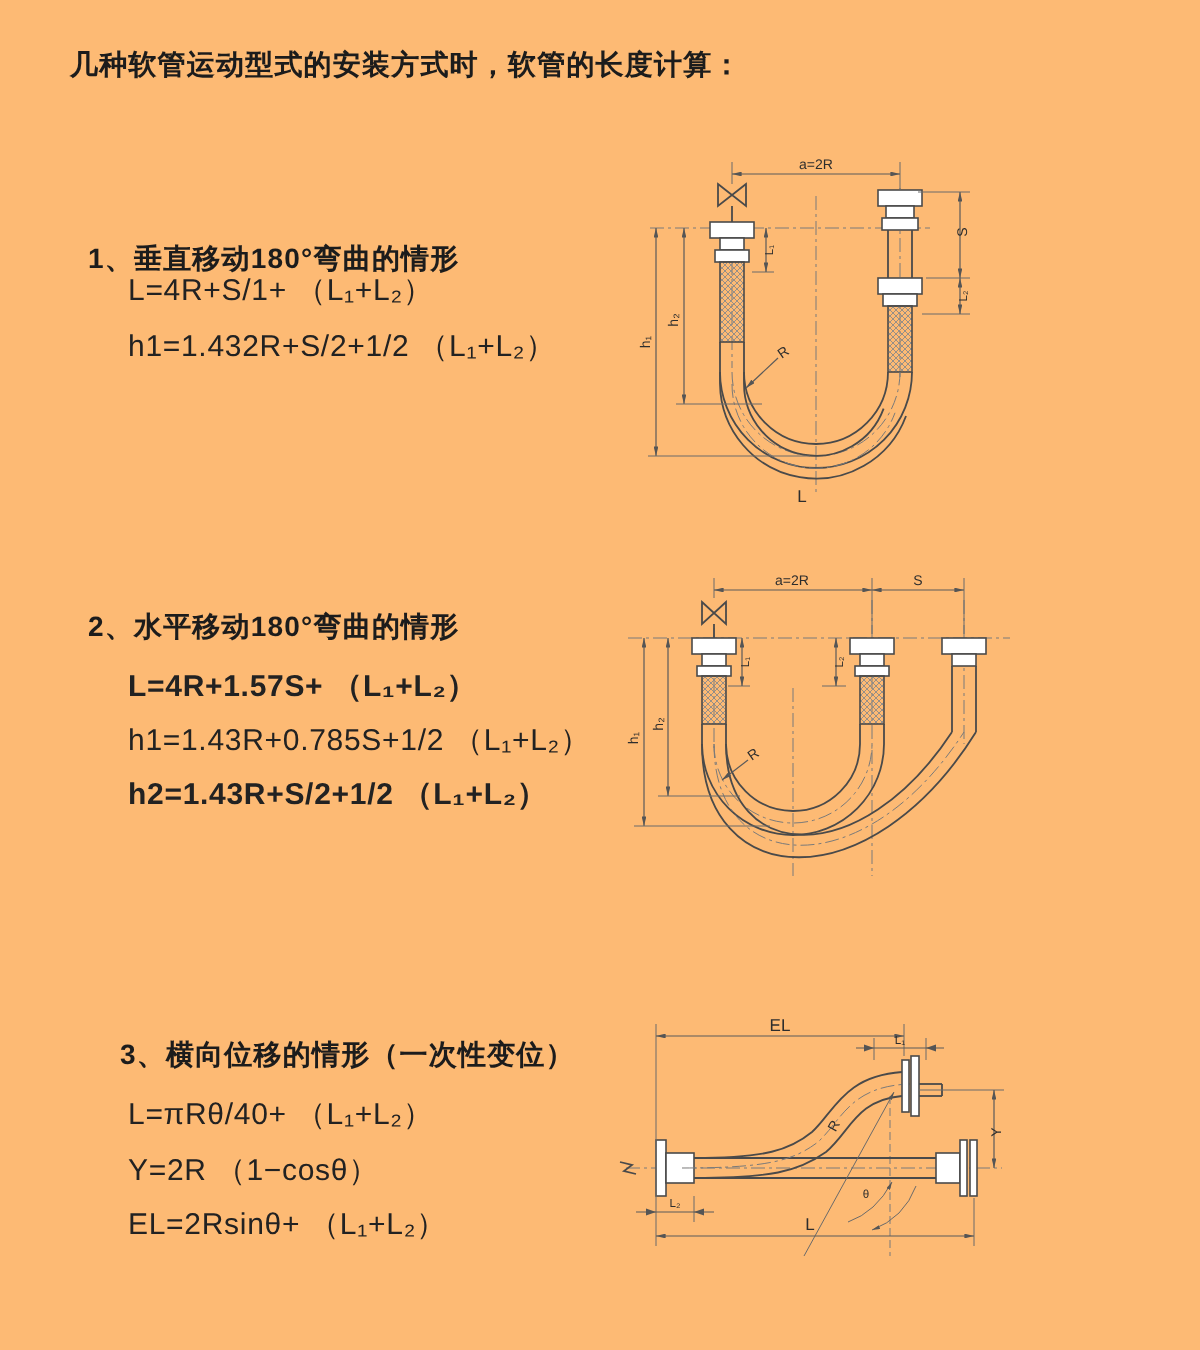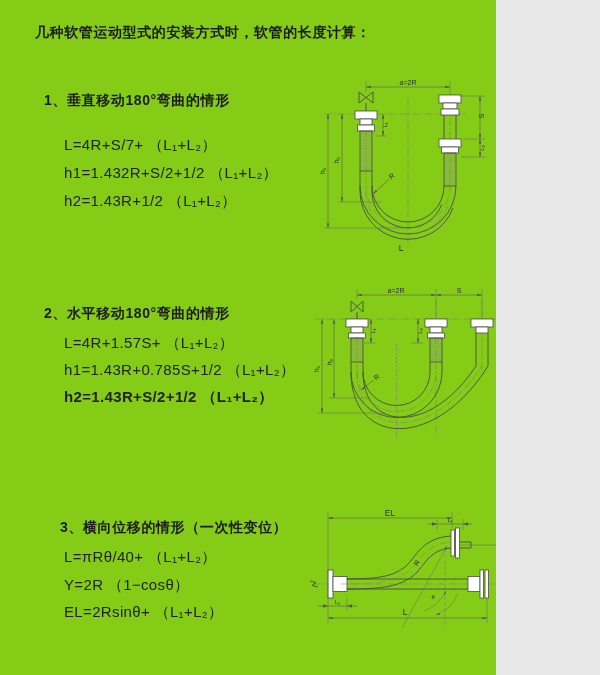--- a/index.html
+++ b/index.html
@@ -1,17 +1,17 @@
 <!DOCTYPE html>
 <html><head>
 <meta charset="utf-8">
 <style>
   html,body{margin:0;padding:0;background:#e8e8e8;}
   .page{
-    position:relative;width:496px;height:675px;background:#84cc16;overflow:hidden;
+    position:relative;width:600px;height:675px;background:#fdba74;overflow:hidden;
     font-family:"Liberation Sans","DejaVu Sans",sans-serif;color:#1c1c1c;
   }
   .title{position:absolute;left:35px;top:24px;font-size:14px;font-weight:700;letter-spacing:.6px;}
   .sec-heading{position:absolute;font-size:14px;font-weight:700;letter-spacing:.6px;}
   .formula{position:absolute;font-size:15px;font-weight:400;letter-spacing:.35px;color:#222;}
   .diag{position:absolute;}
   
   svg .draw{stroke:#4a4a4a;stroke-width:.9;fill:none;}
   svg .fit{stroke:#4a4a4a;stroke-width:.8;fill:#ffffff;}
   svg .braid{stroke:#4a4a4a;stroke-width:.8;}
@@ -25,27 +25,26 @@
   svg .lab-b{font-size:8.5px;}
   svg .tri{fill:#555;stroke:none;}
 </style>
 </head>
 <body>
 
 <div class="page">
 
   <div class="title">几种软管运动型式的安装方式时，软管的长度计算：</div>
 
-  <div class="sec-heading" style="left:44px;top:92px;">1、垂直移动180°弯曲的情形</div>
-  <div class="formula" style="left:64px;top:136px;">L=4R+S/7+ （L₁+L₂）</div>
+  <div class="sec-heading" style="left:44px;top:121px;">1、垂直移动180°弯曲的情形</div>
+  <div class="formula" style="left:64px;top:136px;">L=4R+S/1+ （L₁+L₂）</div>
   <div class="formula" style="left:64px;top:164px;">h1=1.432R+S/2+1/2 （L₁+L₂）</div>
-  <div class="formula" style="left:64px;top:192px;">h2=1.43R+1/2 （L₁+L₂）</div>
 
   <div class="sec-heading" style="left:44px;top:305px;text-align:center;">2、水平移动180°弯曲的情形</div>
-  <div class="formula" style="left:64px;top:334px;">L=4R+1.57S+ （L₁+L₂）</div>
+  <div class="formula" style="left:64px;top:334px;font-weight:bold;">L=4R+1.57S+ （L₁+L₂）</div>
   <div class="formula" style="left:64px;top:361px;">h1=1.43R+0.785S+1/2 （L₁+L₂）</div>
   <div class="formula" style="left:64px;top:388px;font-weight:bold;">h2=1.43R+S/2+1/2 （L₁+L₂）</div>
 
   <div class="sec-heading" style="left:60px;top:519px;">3、横向位移的情形（一次性变位）</div>
   <div class="formula" style="left:64px;top:548px;">L=πRθ/40+ （L₁+L₂）</div>
   <div class="formula" style="left:64px;top:576px;text-align:right;">Y=2R （1−cosθ）</div>
   <div class="formula" style="left:64px;top:603px;">EL=2Rsinθ+ （L₁+L₂）</div>
 
   <svg class="diag" style="left:313px;top:74px;" width="265" height="180" viewBox="0 0 265 180">
     <defs>

